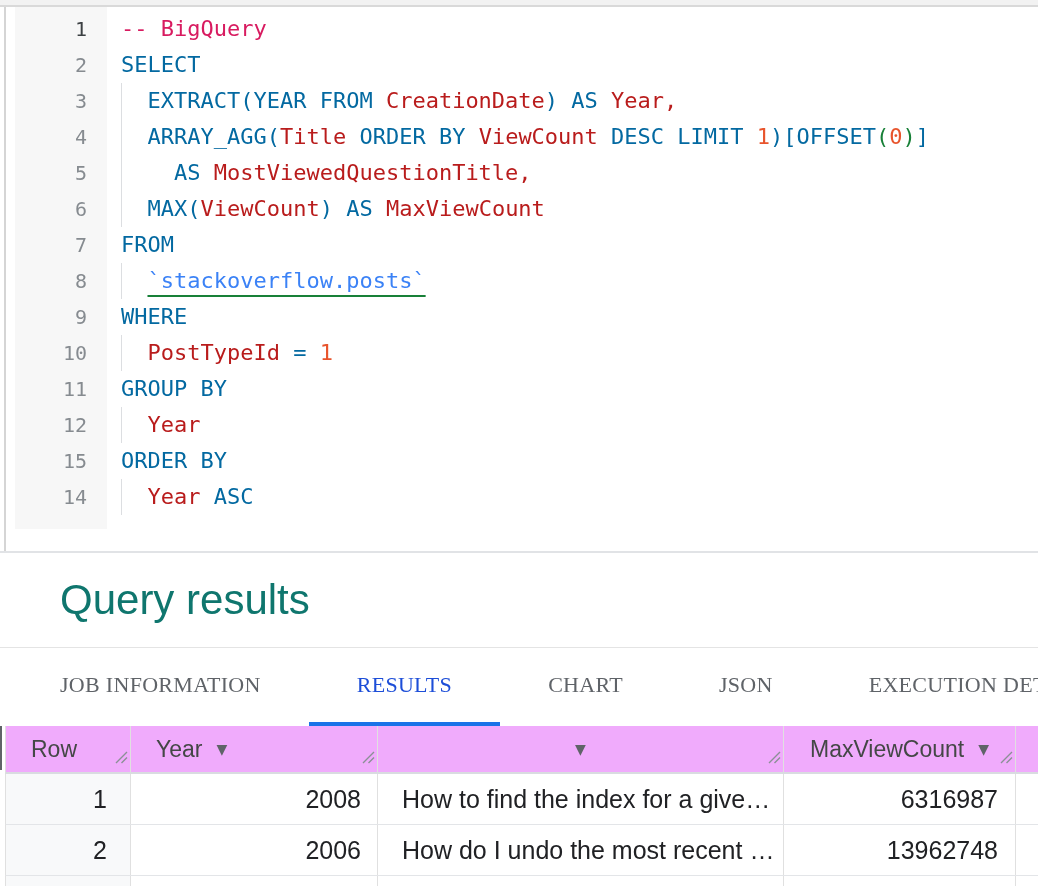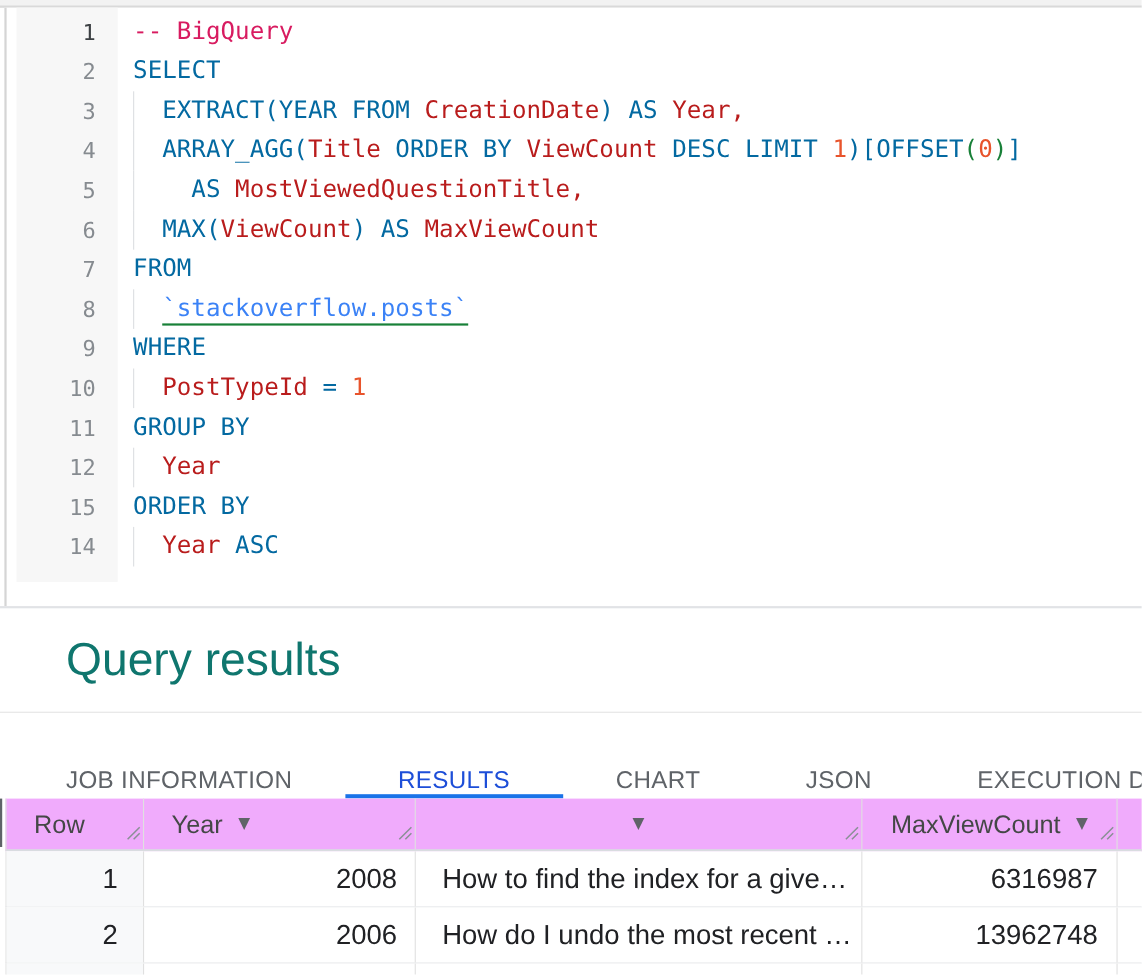--- a/index.html
+++ b/index.html
@@ -34,23 +34,23 @@
 
   
   .divider { border-top:2px solid #e1e3e6; }
   .results-header { height:95px; border-bottom:1px solid #e4e4e4; display:flex; align-items:center; }
   .results-header h1 { font-size:42px; font-weight:400; color:#0f766e; margin-left:60px;
                        letter-spacing:0; }
 
   
   .tabs { height:78px; display:flex; align-items:stretch; padding-left:12px;
           overflow:hidden; white-space:nowrap; }
-  .tab { padding:0 48px; display:flex; align-items:flex-end;
+  .tab { padding:0 48px; display:flex; align-items:center;
          font-size:22px; font-weight:500; letter-spacing:.3px; color:#5f6368;
-         border-bottom:4px solid transparent; cursor:pointer; }
+         border-bottom:4px solid transparent; cursor:pointer;font-family:Liberation Serif, serif; }
   .tab.active { color:#1d4ed8; border-bottom-color:#1a73e8; }
 
   
   .table { position:relative; }
   .left-nub { position:absolute; left:0; top:0; width:2px; height:44px; background:#5f6368; }
   .thead { display:flex; height:48px; margin-left:5px; background:#f0abfc;
            border-left:1px solid #e0e0e0; border-bottom:2px solid #d9dce0; }
   .th { position:relative; display:flex; align-items:center; gap:14px;
         font-size:23px; font-weight:500; color:#444746; border-right:1px solid #e0e0e0; }
   .th .caret { font-family:"DejaVu Sans", sans-serif; font-size:14px; color:#5f6368; cursor:pointer; }

